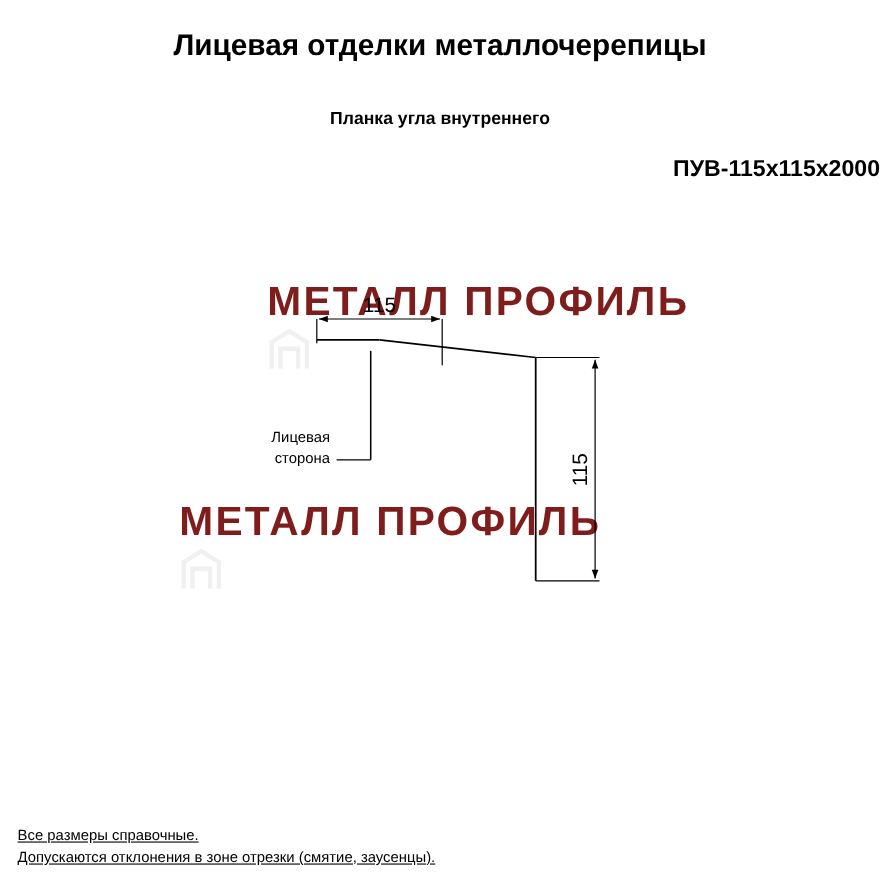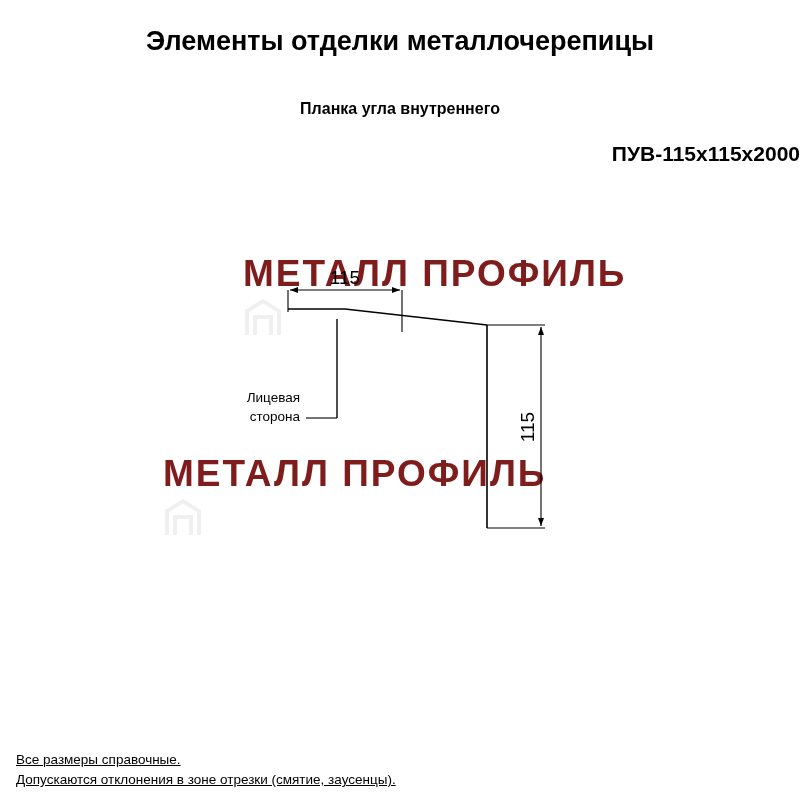--- a/index.html
+++ b/index.html
@@ -126,21 +126,21 @@
       <path d="M12 38 L12 20 L28 20 L28 38"></path>
     </g>
   </svg>
   <svg class="wm-logo" style="left:163px; top:497px;" width="60" height="42" viewBox="0 0 60 42" xmlns="http://www.w3.org/2000/svg">
     <g fill="none" stroke="#f0f0f0" stroke-width="4">
       <path d="M4 38 L4 14 L20 4 L36 14 L36 38"></path>
       <path d="M12 38 L12 20 L28 20 L28 38"></path>
     </g>
   </svg>
 
-  <div class="main-title">Элементы отделки металлочерепицы</div>
+  <div class="main-title">Лицевая отделки металлочерепицы</div>
   <div class="sub-title-1">Планка угла внутреннего</div>
   <div class="sub-title-2">ПУВ-115х115х2000</div>
 
   <div class="drawing">
     <svg width="800" height="420" viewBox="0 0 800 420" xmlns="http://www.w3.org/2000/svg">
 
       <g stroke="#000000" stroke-width="1.6" fill="none">
 
         <path d="M288 129 L345 129"></path>
 

